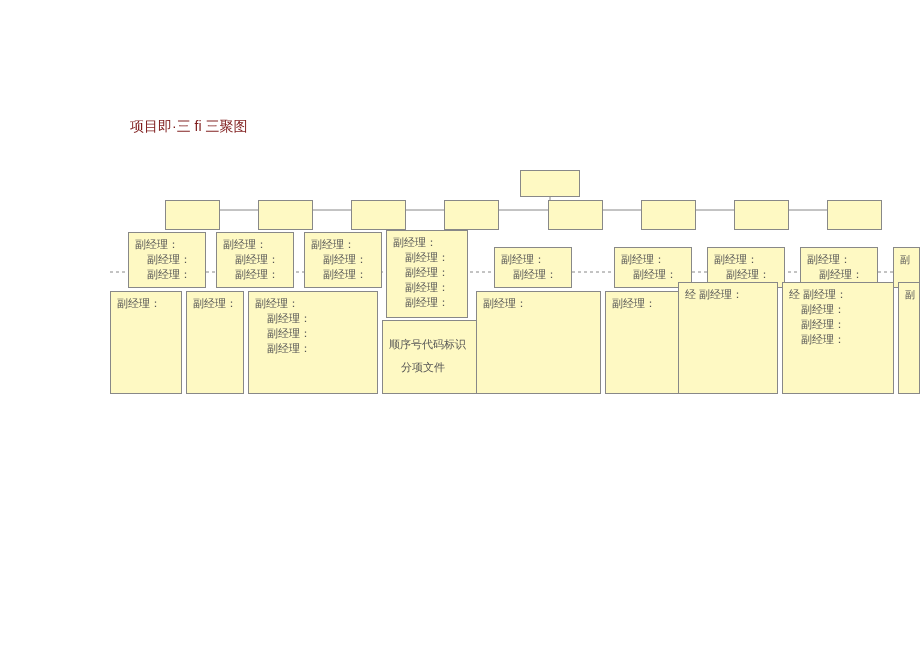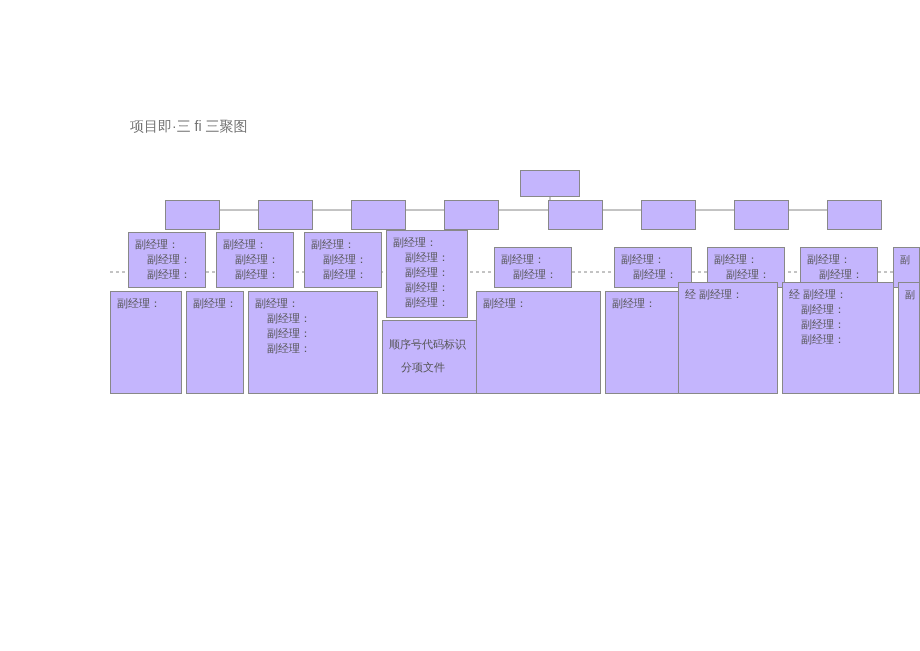--- a/index.html
+++ b/index.html
@@ -12,26 +12,26 @@
   width: 920px;
   height: 651px;
   overflow: hidden;
   position: relative;
 }
 .title {
   position: absolute;
   top: 118px;
   left: 130px;
   font-size: 14px;
-  color: #737373;
+  color: #7f1d1d;
 }
 .box {
   position: absolute;
   border: 1px solid #888;
-  background: #c4b5fd;
+  background: #fef9c3;
   box-sizing: border-box;
   padding: 4px 6px;
 }
 .inner {
   font-size: 11px;
   line-height: 15px;
   color: #555;
 }
 .inner .row { white-space: nowrap; }
 .inner .indent { padding-left: 12px; }

